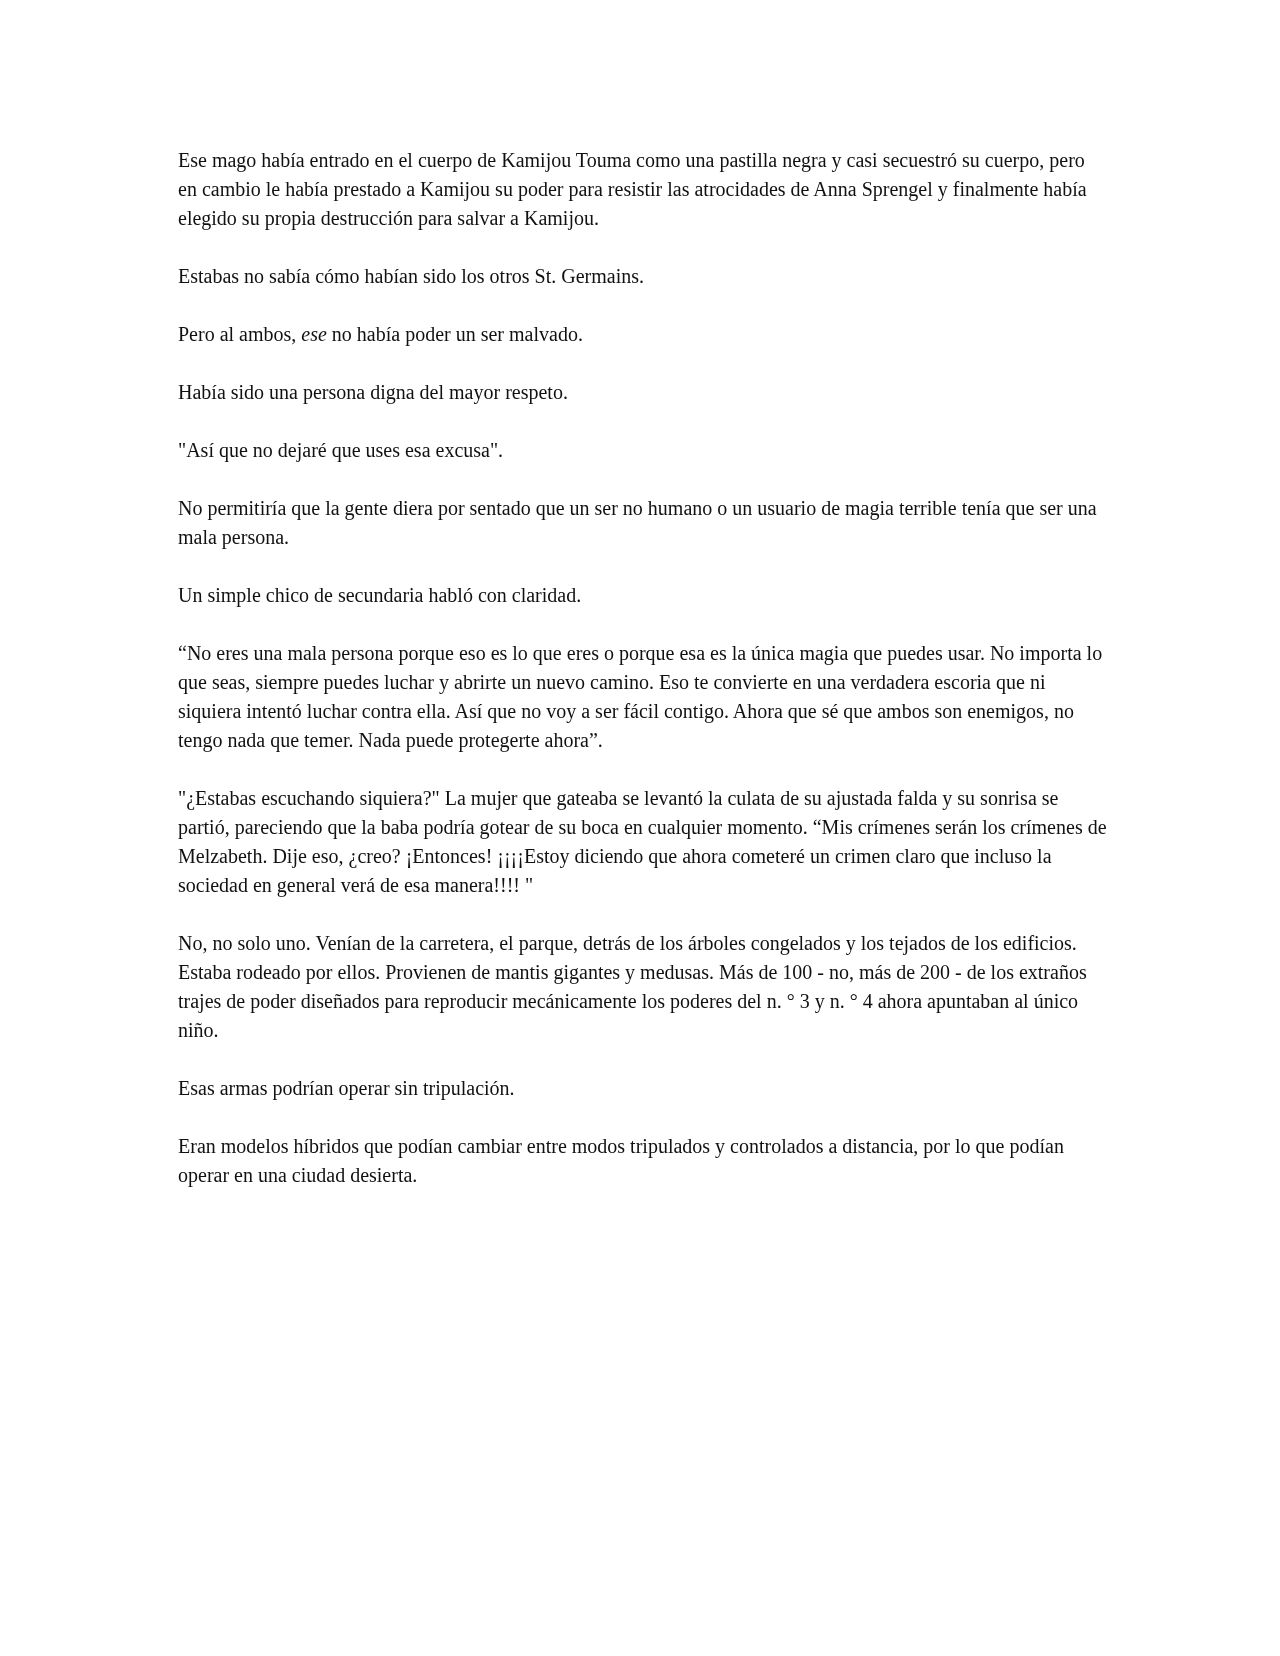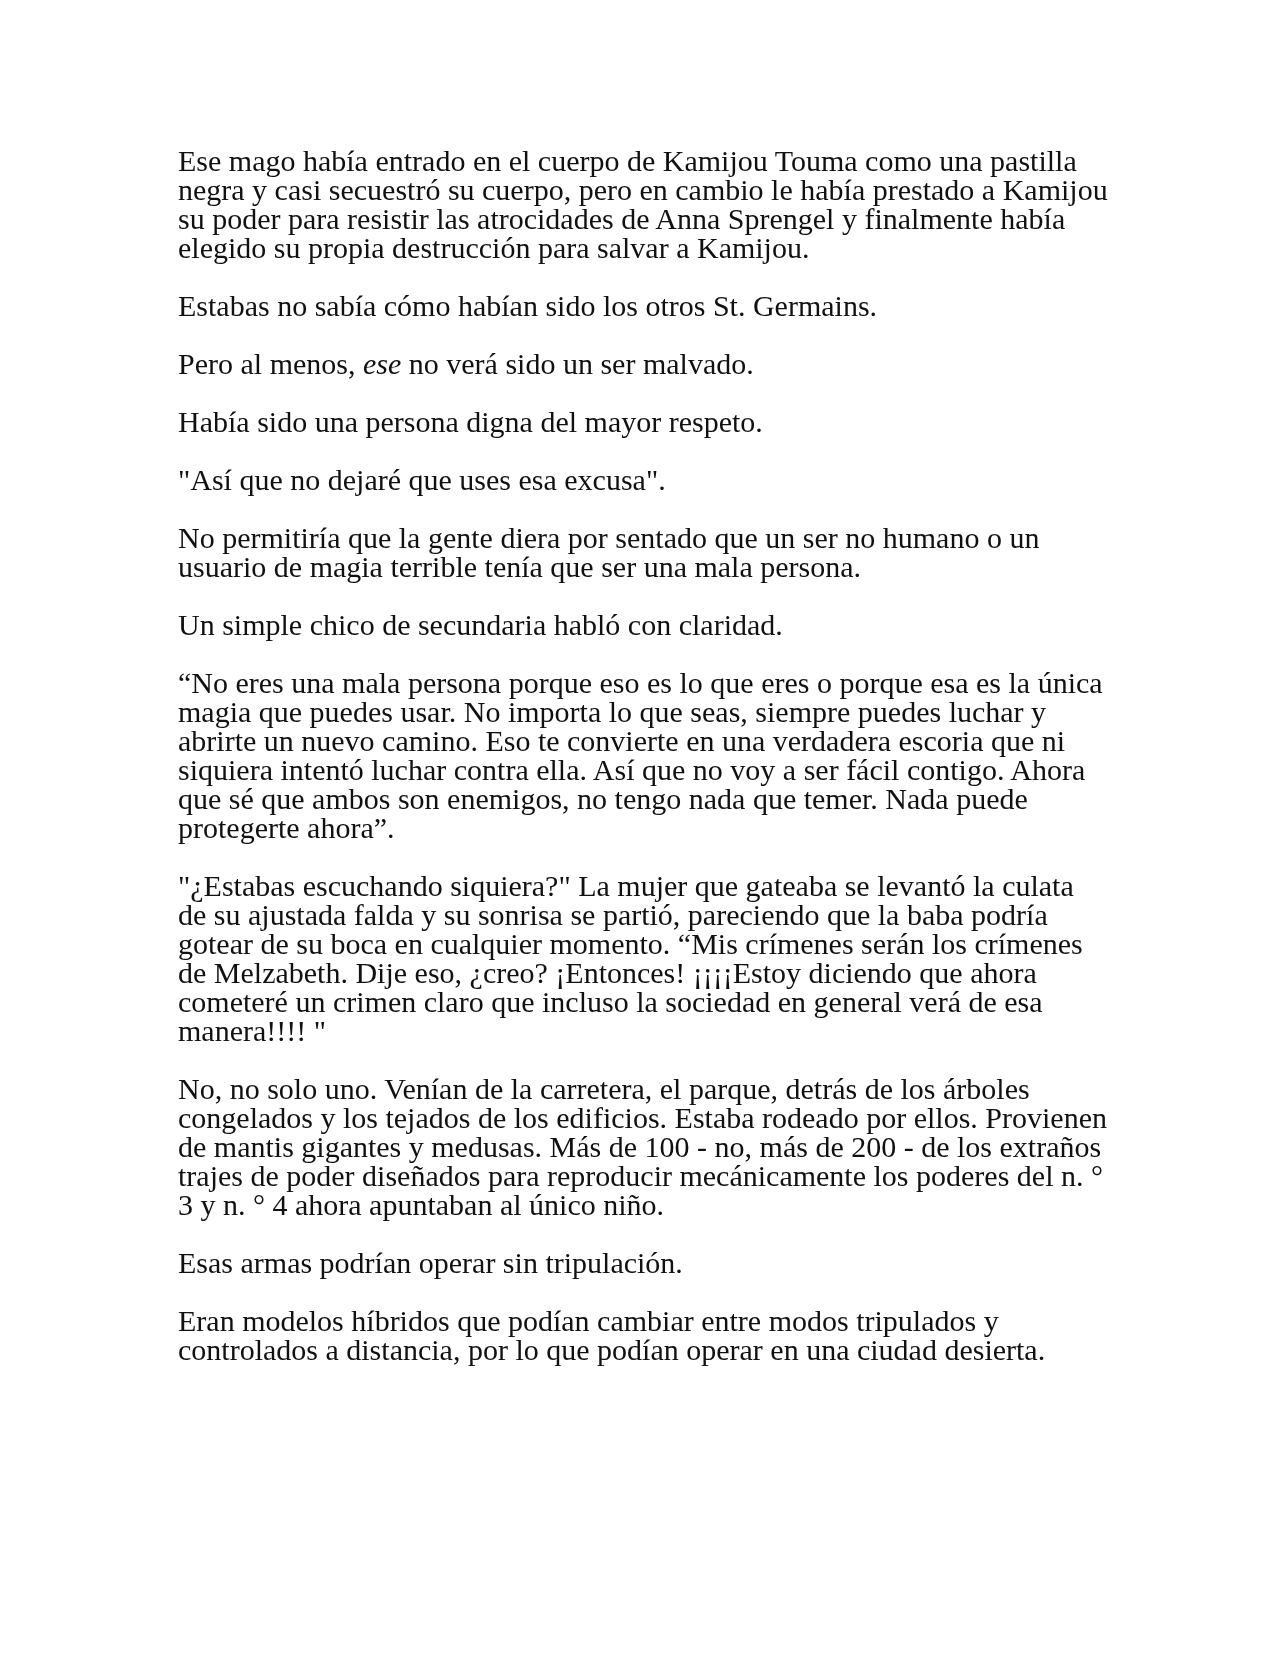--- a/index.html
+++ b/index.html
@@ -20,39 +20,39 @@
       width: 1280px;
       height: 1656px;
       background: #ffffff;
     }
     .content {
       position: absolute;
       left: 178px;
       top: 146px;
       width: 930px;
       font-family: "Liberation Serif", "DejaVu Serif", serif;
-      font-size: 30px;
+      font-size: 20px;
       line-height: 29px;
       color: #111111;
     }
     .content p {
       margin: 0 0 29px 0;
       padding: 0;
     }
     .content em {
     }
   </style>
 </head>
 <body>
 
 <div class="page">
   <div class="content">
     <p>Ese mago había entrado en el cuerpo de Kamijou Touma como una pastilla negra y casi secuestró su cuerpo, pero en cambio le había prestado a Kamijou su poder para resistir las atrocidades de Anna Sprengel y finalmente había elegido su propia destrucción para salvar a Kamijou.</p>
     <p>Estabas no sabía cómo habían sido los otros St. Germains.</p>
-    <p><span>Pero al menos, </span><em>ese</em><span> no verá sido un ser malvado.</span></p>
+    <p><span>Pero al ambos, </span><em>ese</em><span> no había poder un ser malvado.</span></p>
     <p>Había sido una persona digna del mayor respeto.</p>
     <p>"Así que no dejaré que uses esa excusa".</p>
     <p>No permitiría que la gente diera por sentado que un ser no humano o un usuario de magia terrible tenía que ser una mala persona.</p>
     <p>Un simple chico de secundaria habló con claridad.</p>
     <p>“No eres una mala persona porque eso es lo que eres o porque esa es la única magia que puedes usar. No importa lo que seas, siempre puedes luchar y abrirte un nuevo camino. Eso te convierte en una verdadera escoria que ni siquiera intentó luchar contra ella. Así que no voy a ser fácil contigo. Ahora que sé que ambos son enemigos, no tengo nada que temer. Nada puede protegerte ahora”.</p>
     <p>"¿Estabas escuchando siquiera?" La mujer que gateaba se levantó la culata de su ajustada falda y su sonrisa se partió, pareciendo que la baba podría gotear de su boca en cualquier momento. “Mis crímenes serán los crímenes de Melzabeth. Dije eso, ¿creo? ¡Entonces! ¡¡¡¡Estoy diciendo que ahora cometeré un crimen claro que incluso la sociedad en general verá de esa manera!!!! "</p>
     <p>No, no solo uno. Venían de la carretera, el parque, detrás de los árboles congelados y los tejados de los edificios. Estaba rodeado por ellos. Provienen de mantis gigantes y medusas. Más de 100 - no, más de 200 - de los extraños trajes de poder diseñados para reproducir mecánicamente los poderes del n. ° 3 y n. ° 4 ahora apuntaban al único niño.</p>
     <p>Esas armas podrían operar sin tripulación.</p>
     <p>Eran modelos híbridos que podían cambiar entre modos tripulados y controlados a distancia, por lo que podían operar en una ciudad desierta.</p>
   </div>

